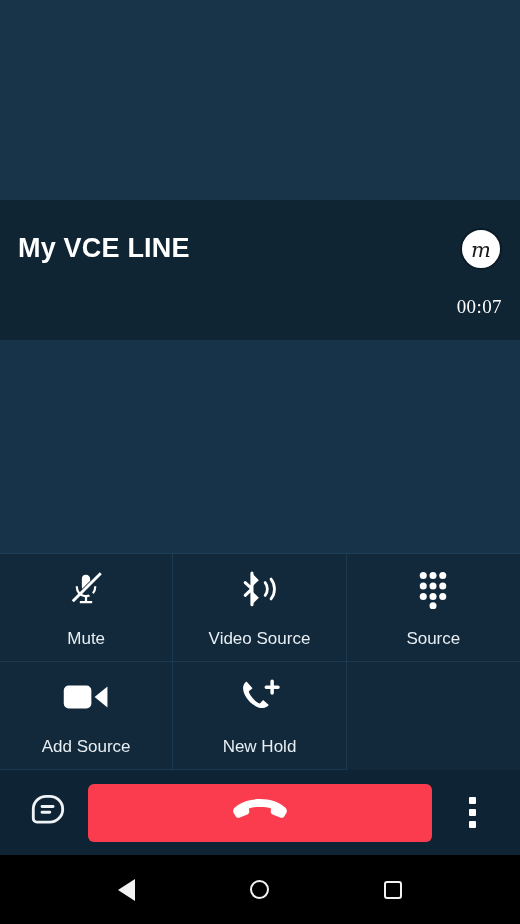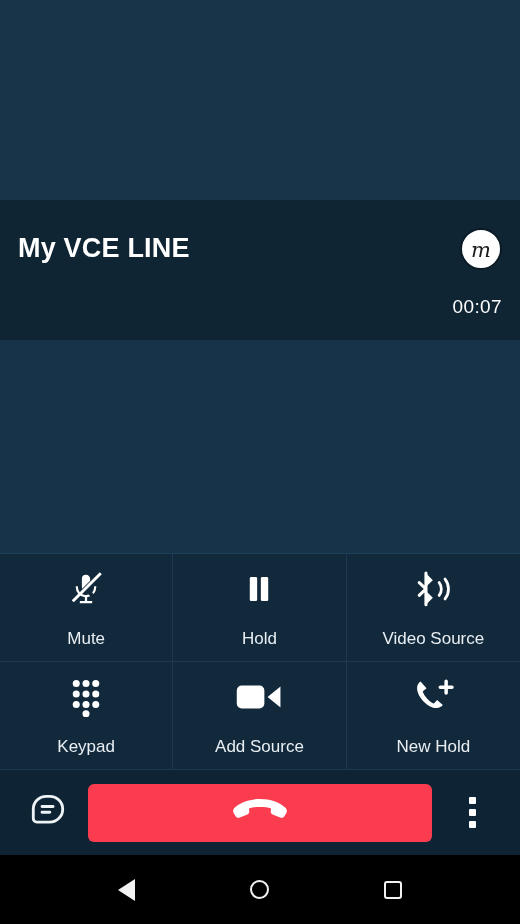--- a/index.html
+++ b/index.html
@@ -75,20 +75,21 @@
     position: relative;
     top: 1px;
   }
   .timer {
     position: absolute;
     right: 18px;
     bottom: 22px;
     color: #ffffff;
     font-size: 19px;
     letter-spacing: 0.4px;
+    font-family: Liberation Serif, serif;
   }
 
   
   .middle-area {
     flex: 1 1 auto;
     background: #16334a;
   }
 
   
   .control-grid {
@@ -237,29 +238,20 @@
       <span class="ctl-icon">
         <svg width="38" height="40" viewBox="0 0 24 24" fill="#ffffff">
           <path d="M12 3a2.6 2.6 0 0 0-2.6 2.6v5.2c0 .35.07.68.19.98l5.02-5.02V5.6A2.6 2.6 0 0 0 12 3z"></path>
           <path d="M17.1 10.3v.5c0 1.3-.48 2.48-1.27 3.38l1.02 1.02A6.6 6.6 0 0 0 18.5 10.8v-.5h-1.4zM5.5 10.3v.5A6.52 6.52 0 0 0 11.3 17.25V19.6H8.1V21h7.8v-1.4h-3.2v-2.35a6.4 6.4 0 0 0 2.04-.6l-1.1-1.1a5.1 5.1 0 0 1-6.74-4.75v-.5H5.5z"></path>
           <rect x="3.0" y="19.05" width="25" height="1.85" transform="rotate(-45 3.0 19.05)" fill="#ffffff"></rect>
         </svg>
       </span>
       <span class="ctl-label">Mute</span>
     </div>
 
-    <div class="ctl">
-      <span class="ctl-icon">
-        <svg width="34" height="38" viewBox="0 0 24 24" fill="#ffffff">
-          <rect x="5.5" y="3.5" width="5.2" height="17" rx="1"></rect>
-          <rect x="13.3" y="3.5" width="5.2" height="17" rx="1"></rect>
-        </svg>
-      </span>
-      <span class="ctl-label">Hold</span>
-    </div>
 
     <div class="ctl">
       <span class="ctl-icon">
         <svg width="44" height="38" viewBox="0 0 30 24" fill="none">
           <path d="M10.2 1.2v9.3L14.9 6 10.2 1.2zm0 12.2v9.3l4.7-4.8-4.7-4.5z" fill="#ffffff"></path>
           <path d="M10.2 1.2v21.5M10.2 11.9L5.6 7.6M10.2 11.9L5.6 16.3" stroke="#ffffff" stroke-width="2.1" stroke-linecap="round" stroke-linejoin="round"></path>
           <path d="M19.2 7.6a7.2 7.2 0 0 1 0 8.8" stroke="#ffffff" stroke-width="1.9" stroke-linecap="round" fill="none"></path>
           <path d="M23.2 5.2a11 11 0 0 1 0 13.6" stroke="#ffffff" stroke-width="1.9" stroke-linecap="round" fill="none"></path>
         </svg>
       </span>
@@ -274,21 +266,21 @@
           <circle cx="18.5" cy="4" r="2.35"></circle>
           <circle cx="5.5" cy="11" r="2.35"></circle>
           <circle cx="12" cy="11" r="2.35"></circle>
           <circle cx="18.5" cy="11" r="2.35"></circle>
           <circle cx="5.5" cy="18" r="2.35"></circle>
           <circle cx="12" cy="18" r="2.35"></circle>
           <circle cx="18.5" cy="18" r="2.35"></circle>
           <circle cx="12" cy="24.2" r="2.35"></circle>
         </svg>
       </span>
-      <span class="ctl-label">Keypad</span>
+      <span class="ctl-label">Source</span>
     </div>
 
     <div class="ctl">
       <span class="ctl-icon">
         <svg width="46" height="34" viewBox="0 0 30 18" fill="#ffffff">
           <rect x="0.5" y="1.5" width="18" height="15" rx="3.2"></rect>
           <path d="M20.6 9L29 2.1v13.8L20.6 9z"></path>
         </svg>
       </span>
       <span class="ctl-label">Add Source</span>

